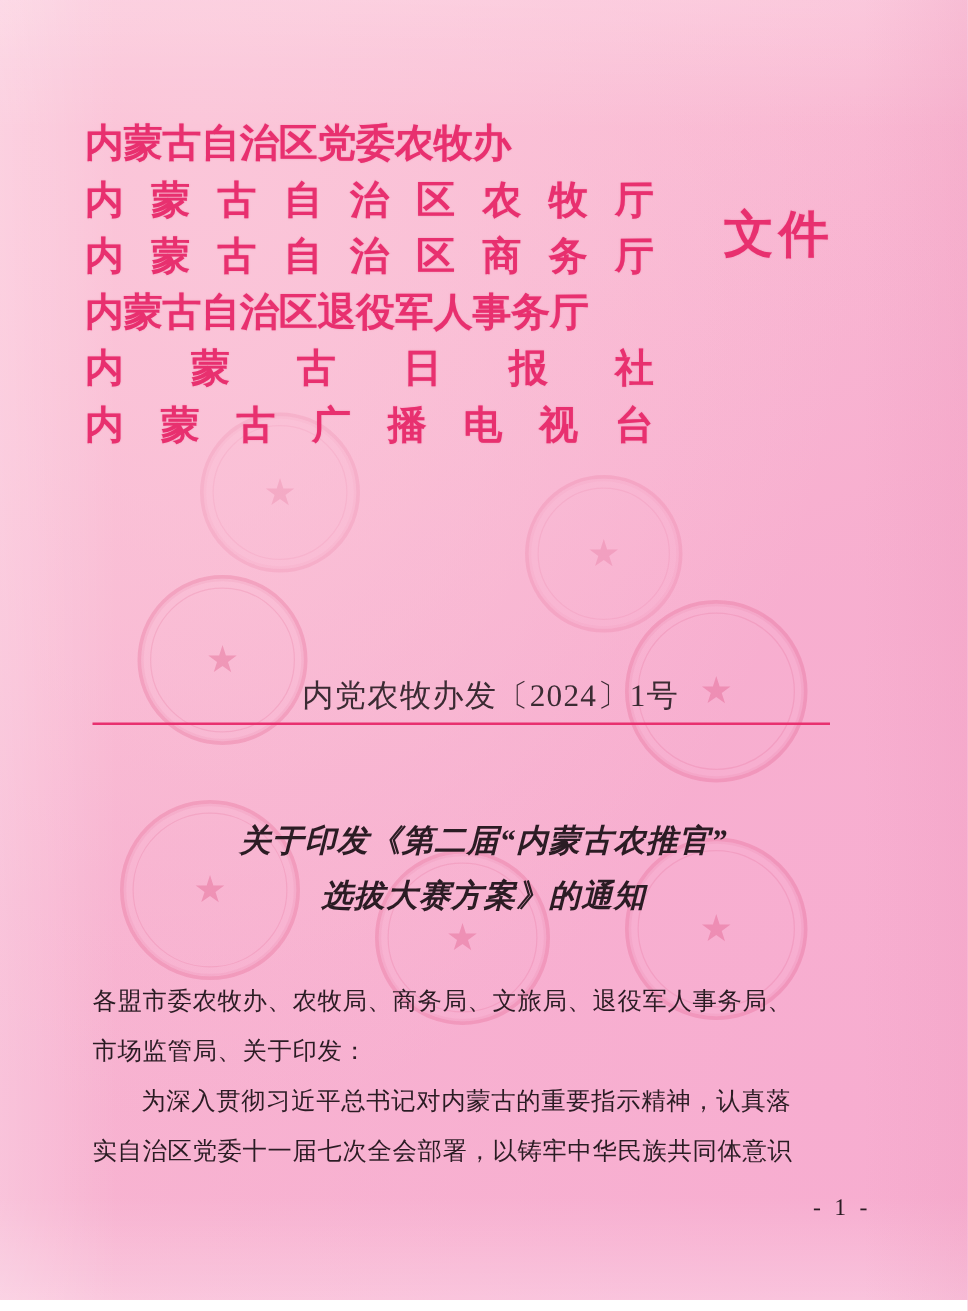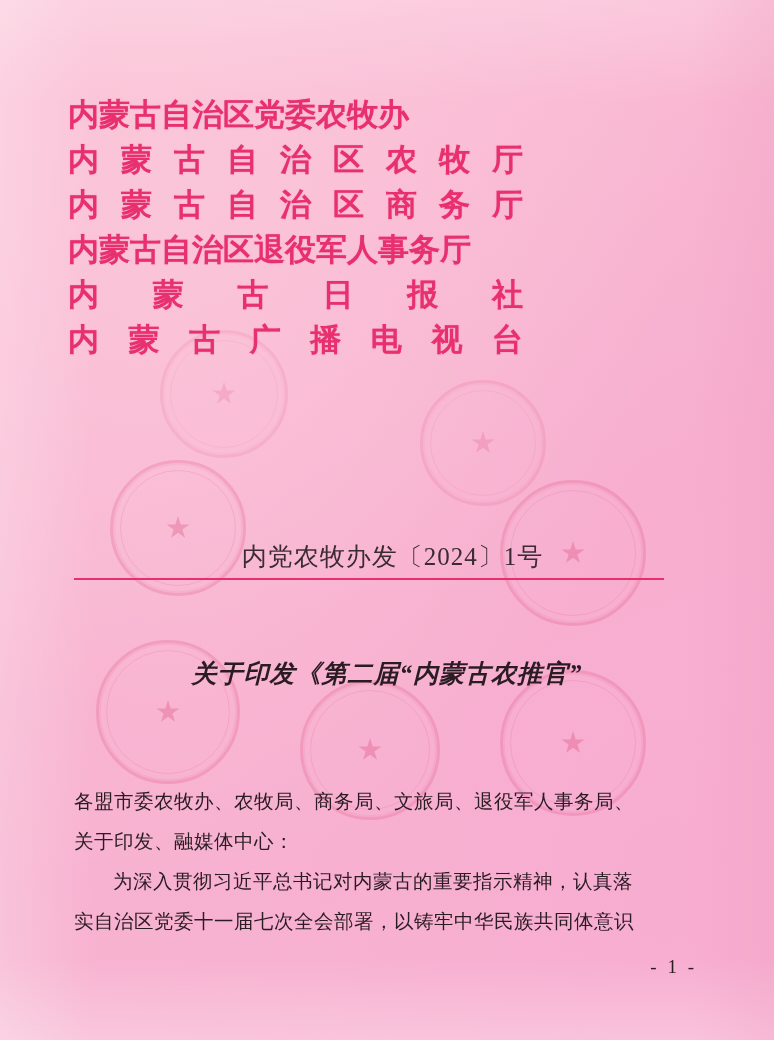--- a/index.html
+++ b/index.html
@@ -244,30 +244,32 @@
         <span>蒙</span>
         <span>古</span>
         <span>广</span>
         <span>播</span>
         <span>电</span>
         <span>视</span>
         <span>台</span>
       </div>
   </div>
 
+  <div class="wenjian">文件</div>
 
   <div class="doc-number">内党农牧办发〔2024〕1号</div>
   <div class="rule"></div>
 
   <div class="doc-title">
     <div>关于印发《第二届“内蒙古农推官”</div>
+    <div>选拔大赛方案》的通知</div>
   </div>
 
   <div class="body-text">
     <p>各盟市委农牧办、农牧局、商务局、文旅局、退役军人事务局、</p>
-    <p>关于印发、融媒体中心：</p>
+    <p>市场监管局、关于印发：</p>
     <p class="indent">为深入贯彻习近平总书记对内蒙古的重要指示精神，认真落</p>
     <p>实自治区党委十一届七次全会部署，以铸牢中华民族共同体意识</p>
   </div>
 
   <div class="page-number">- 1 -</div>
 
 </div>
 
 </body></html>

